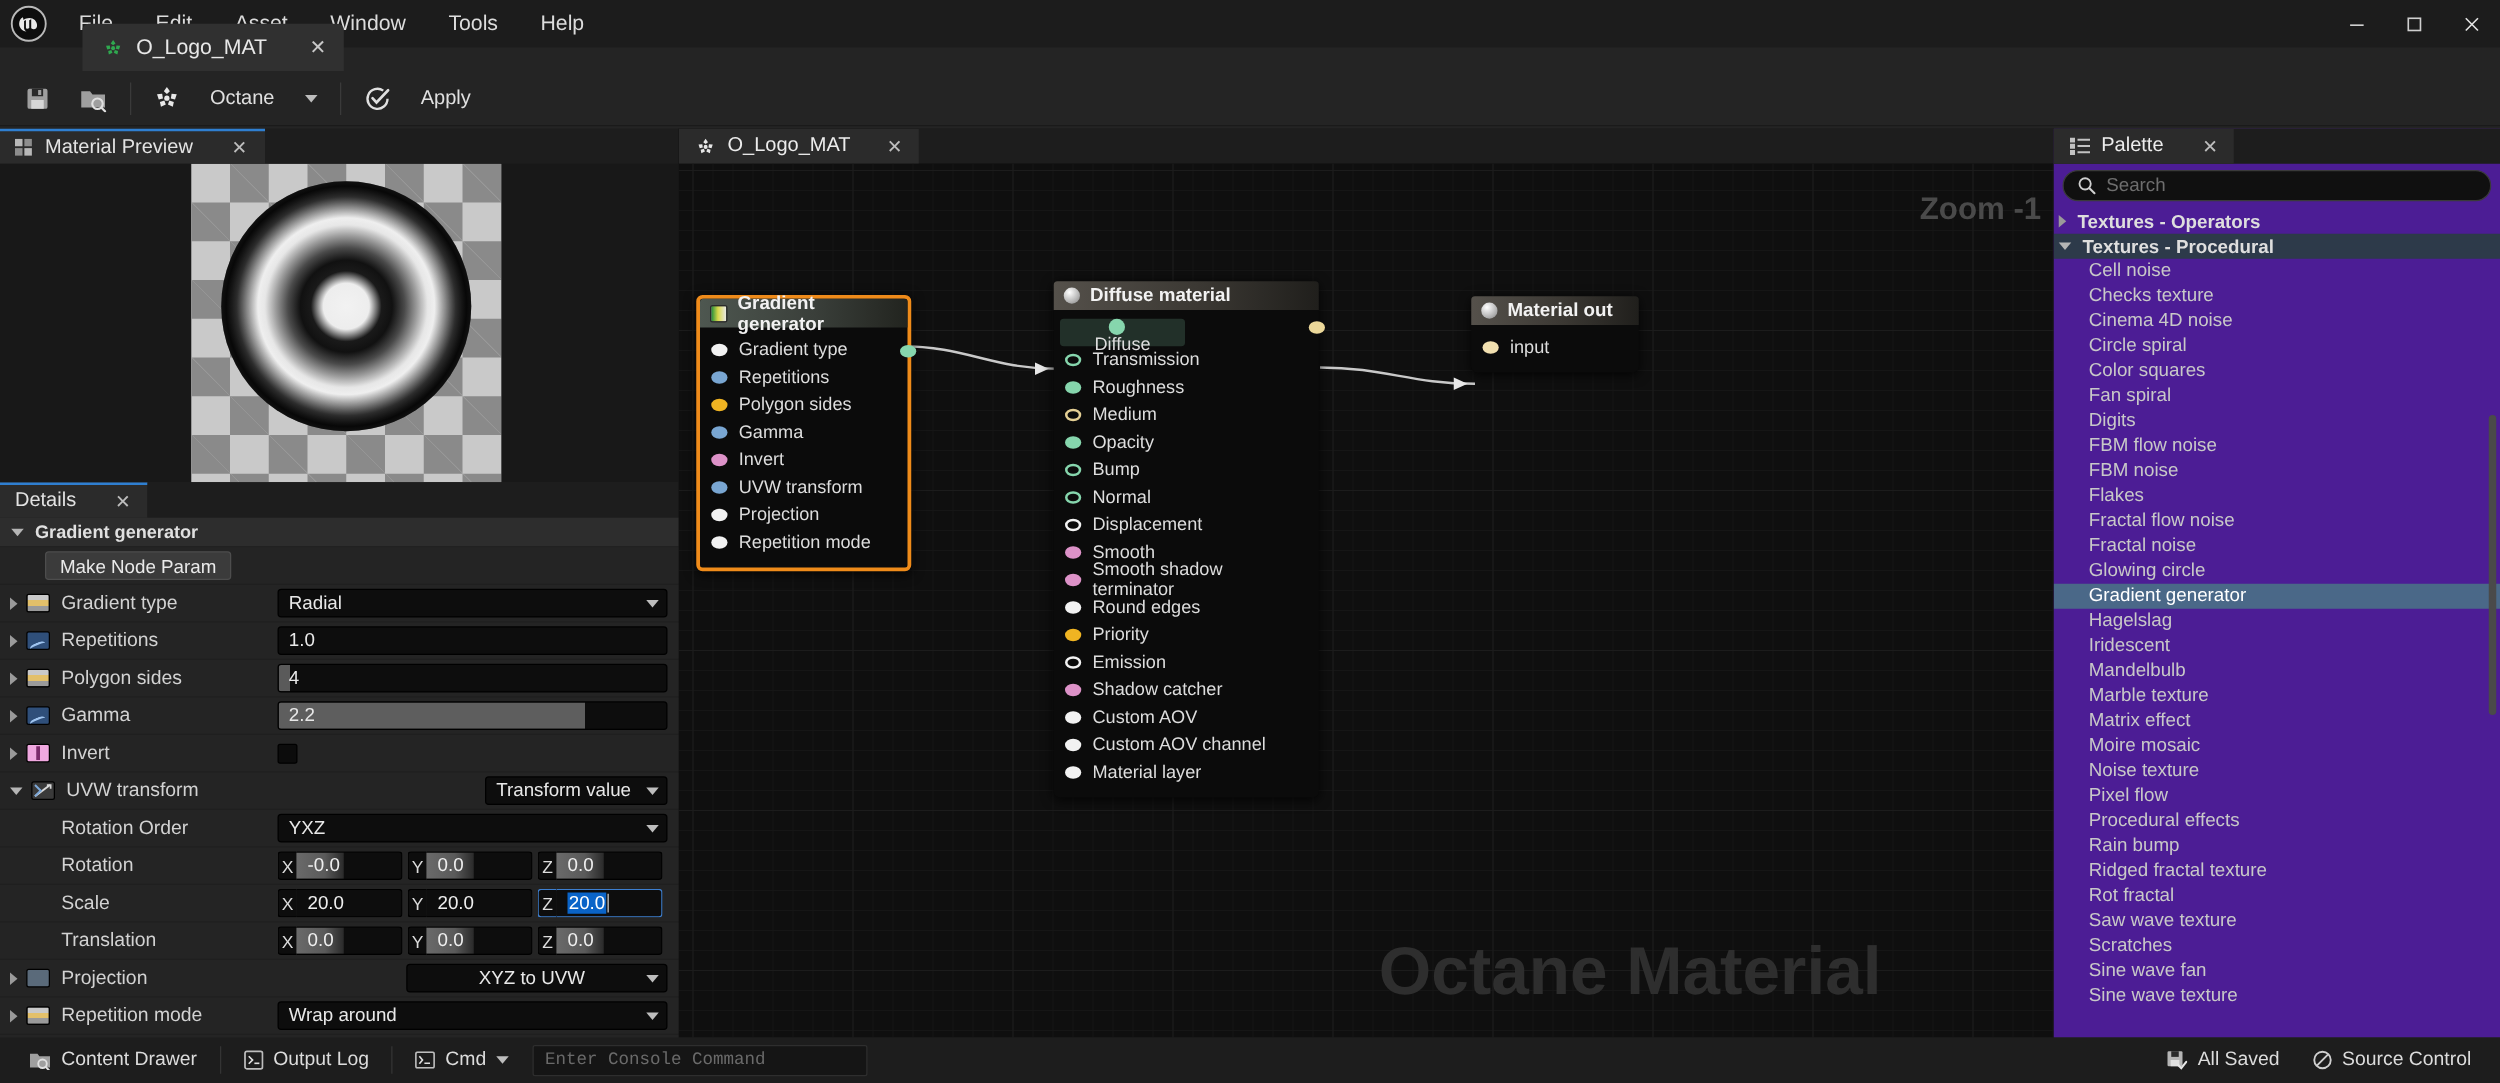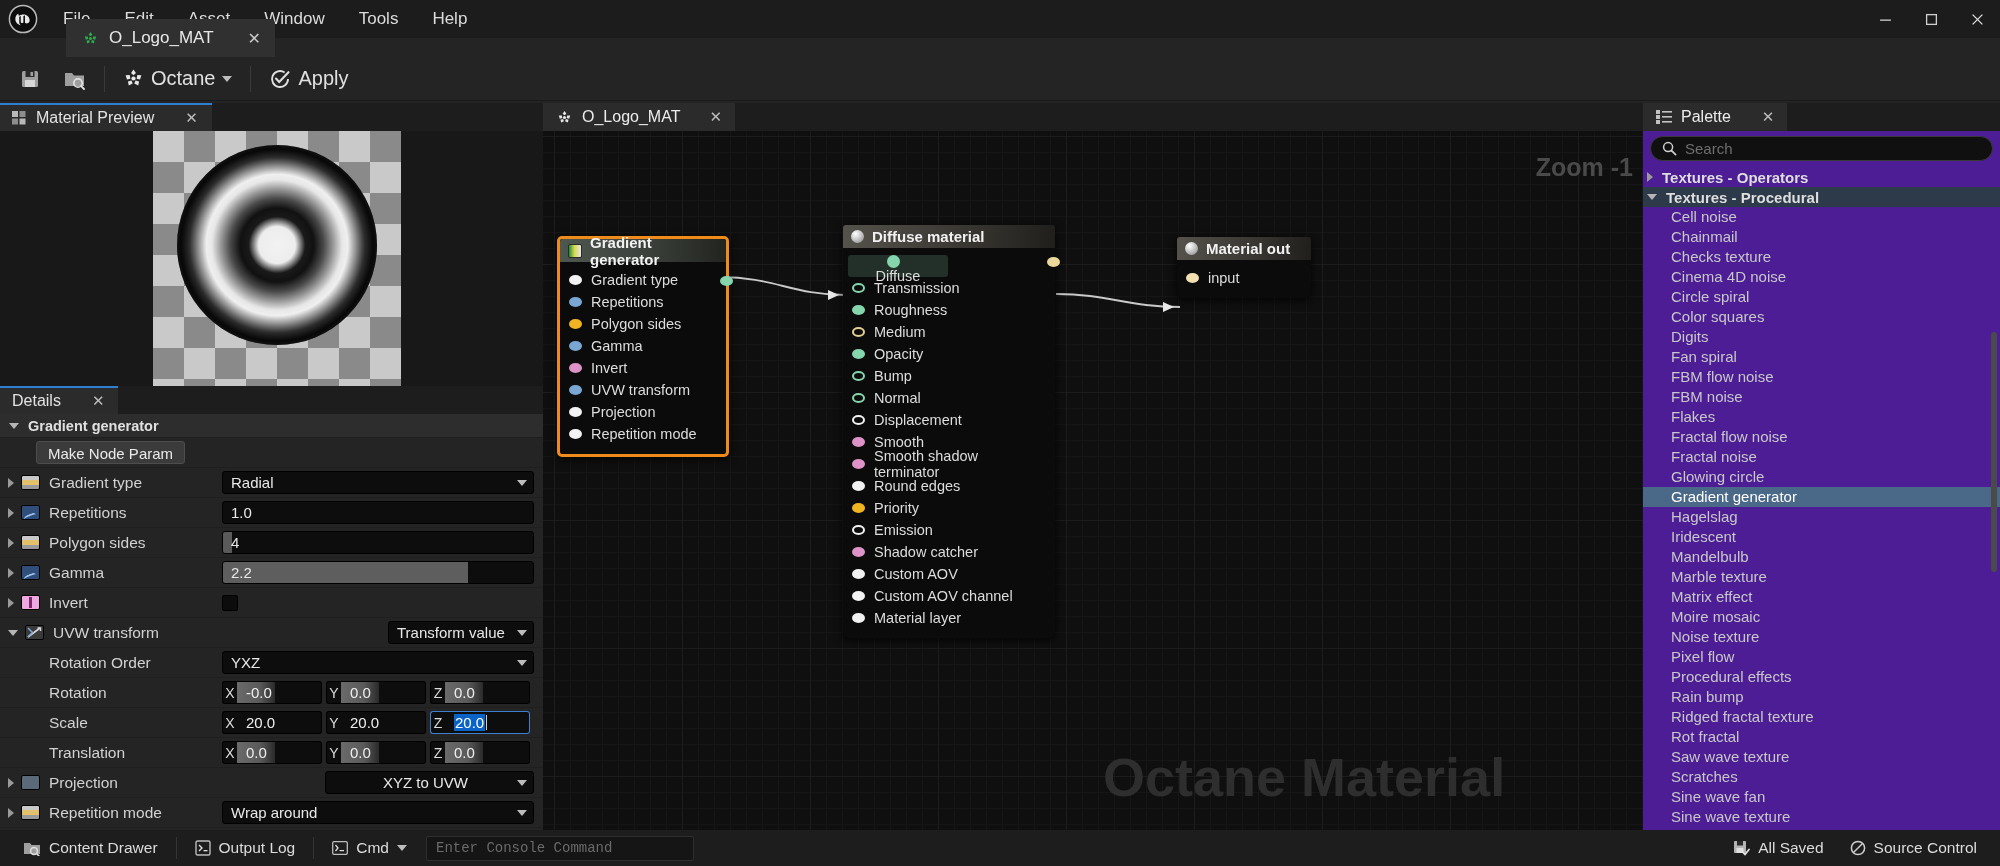--- a/index.html
+++ b/index.html
@@ -48,22 +48,22 @@
   .doctab .tclose { margin-left: auto; color: #c8c8c8; font-size: 16px; padding-left: 24px; }
   .oct-ico { width:17px;height:17px;display:inline-block; }
 
   
   .toolbar {
     position: absolute; top: 57px; left: 0; width: 2000px; height: 44px;
     background: #242424; display: flex; align-items: center; padding-left: 8px;
     border-bottom: 1px solid #1a1a1a;
   }
   .tb-btn {
-    display: flex; align-items: center; gap: 7px;
-    height: 34px; padding: 0 11px; font-size: 20px; color: #e0e0e0;
+    display: flex; align-items: center; gap: 24px;
+    height: 34px; padding: 0 11px; font-size: 16px; color: #e0e0e0;
     border-radius: 3px;
   }
   .tb-sep { width: 1px; height: 26px; background: #3a3a3a; margin: 0 7px; }
 
   
   .left-col {
     position: absolute; left: 0; top: 103px; width: 543px; bottom: 36px;
     background: #242424;
   }
   .panel-tabbar {
@@ -830,27 +830,26 @@
     <div class="pal-list">
       <div class="pal-cat">
         <span class="tri right"></span>
         <span>Textures - Operators</span>
       </div>
       <div class="pal-cat open">
         <span class="tri down"></span>
         <span>Textures - Procedural</span>
       </div>
       <div class="pal-item">Cell noise</div>
-      <div class="pal-item">Chainmail</div>
       <div class="pal-item">Checks texture</div>
       <div class="pal-item">Cinema 4D noise</div>
       <div class="pal-item">Circle spiral</div>
       <div class="pal-item">Color squares</div>
+      <div class="pal-item">Fan spiral</div>
       <div class="pal-item">Digits</div>
-      <div class="pal-item">Fan spiral</div>
       <div class="pal-item">FBM flow noise</div>
       <div class="pal-item">FBM noise</div>
       <div class="pal-item">Flakes</div>
       <div class="pal-item">Fractal flow noise</div>
       <div class="pal-item">Fractal noise</div>
       <div class="pal-item">Glowing circle</div>
       <div class="pal-item sel">Gradient generator</div>
       <div class="pal-item">Hagelslag</div>
       <div class="pal-item">Iridescent</div>
       <div class="pal-item">Mandelbulb</div>

